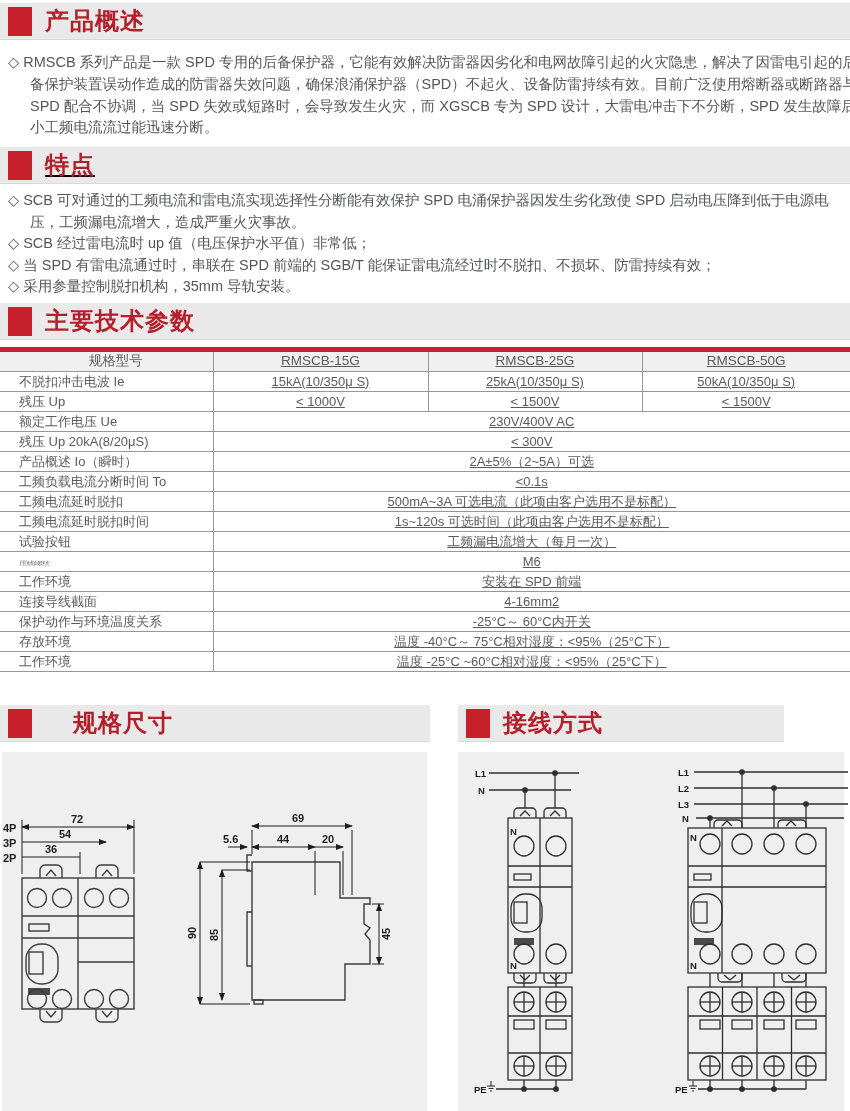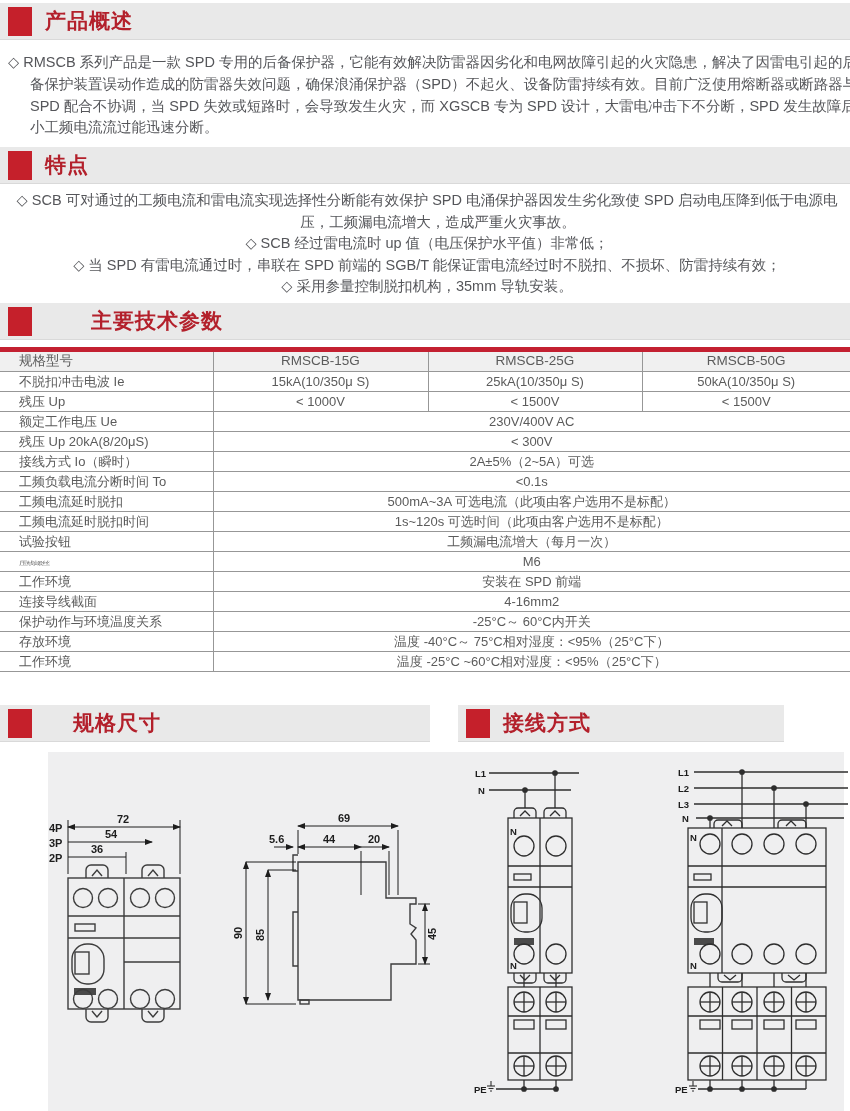--- a/index.html
+++ b/index.html
@@ -4,64 +4,64 @@
 <style>
   html,body{margin:0;padding:0;}
   body{
     width:850px;height:1111px;background:#ffffff;position:relative;overflow:hidden;
     font-family:"Liberation Sans","DejaVu Sans",sans-serif;
     -webkit-font-smoothing:antialiased;
   }
   
   .sec-bar{position:absolute;height:37px;background:#e9e9e9;display:flex;align-items:center;border-bottom:1px solid #d9d9d9;box-sizing:border-box;}
   .sec-sq{width:24px;height:29px;background:#c5202b;margin-left:8px;flex:0 0 auto;}
-  .sec-title{color:#b3202b;font-weight:bold;font-size:21px;margin-left:13px;letter-spacing:1px;white-space:nowrap;}
+  .sec-title{color:#b3202b;font-weight:bold;font-size:24px;margin-left:13px;letter-spacing:1px;white-space:nowrap;}
   
   .textblock{position:absolute;left:8px;width:838px;color:#55565a;font-size:14.5px;line-height:21.8px;}
   .hang{padding-left:22px;text-indent:-22px;}
-  .feat{padding-left:22px;text-indent:-22px;text-align:center;}
+  .feat{padding-left:22px;text-indent:-22px;}
   .marker{color:#55565a;}
   
   .table-wrap{position:absolute;left:0;top:347px;width:850px;}
   .red-bar{height:5px;background:#c32031;}
   table.params{width:850px;border-collapse:collapse;table-layout:fixed;font-size:13px;color:#5b5b5b;}
   table.params td{height:19px;padding:0;vertical-align:middle;border-bottom:1px solid #979797;line-height:1.05;}
-  table.params tr.head td{background:#f0f0f0;font-size:13.5px;}
+  table.params tr.head td{background:#f0f0f0;font-size:13.5px;text-align:center;}
   td.label{text-align:left;padding-left:19px !important;}
-  td.val{text-align:center;border-left:1px solid #979797;}
+  td.val{text-align:center;border-left:1px solid #979797;text-decoration:underline;}
   td.label.tiny span{display:inline-block;font-size:9px;color:#6a6a6a;transform:scale(0.95,0.6);transform-origin:0 55%;letter-spacing:-1px;}
   
   .draw-box{position:absolute;top:752px;height:359px;background:#efeff0;}
   .draw-box svg{display:block;}
   text.dim{font-size:11px;font-weight:bold;fill:#1d1d1d;font-family:"Liberation Sans",sans-serif;}
   text.wl{font-size:9.5px;font-weight:bold;fill:#1d1d1d;font-family:"Liberation Sans",sans-serif;}
 </style>
 </head>
 <body>
 
 <div class="sec-bar" style="top:3px;left:0;width:850px;">
   <div class="sec-sq"></div>
   <div class="sec-title">产品概述</div>
 </div>
 
 <div class="textblock hang" style="top:52px;"><span class="marker">◇</span> <span>RMSCB 系列产品是一款 SPD 专用的后备保护器，它能有效解决防雷器因劣化和电网故障引起的火灾隐患，解决了因雷电引起的后备保护装置误动作造成的防雷器失效问题，确保浪涌保护器（SPD）不起火、设备防雷持续有效。目前广泛使用熔断器或断路器与 SPD 配合不协调，当 SPD 失效或短路时，会导致发生火灾，而 XGSCB 专为 SPD 设计，大雷电冲击下不分断，SPD 发生故障后小工频电流流过能迅速分断。</span></div>
 
-<div class="sec-bar" style="top:147px;left:0;width:850px;">
+<div class="sec-bar" style="top:147px;left:0;width:850px;text-decoration:underline;">
   <div class="sec-sq"></div>
   <div class="sec-title">特点</div>
 </div>
 
 <div class="textblock" style="top:190px;line-height:21.6px;">
     <div class="feat"><span class="marker">◇ </span><span>SCB 可对通过的工频电流和雷电流实现选择性分断能有效保护 SPD 电涌保护器因发生劣化致使 SPD 启动电压降到低于电源电压，工频漏电流增大，造成严重火灾事故。</span></div>
     <div class="feat"><span class="marker">◇ </span><span>SCB 经过雷电流时 up 值（电压保护水平值）非常低；</span></div>
     <div class="feat"><span class="marker">◇ </span><span>当 SPD 有雷电流通过时，串联在 SPD 前端的 SGB/T 能保证雷电流经过时不脱扣、不损坏、防雷持续有效；</span></div>
     <div class="feat"><span class="marker">◇ </span><span>采用参量控制脱扣机构，35mm 导轨安装。</span></div>
   </div>
 
-<div class="sec-bar" style="top:303px;left:0;width:850px;gap:46px;">
+<div class="sec-bar" style="top:303px;left:0;width:850px;">
   <div class="sec-sq"></div>
   <div class="sec-title">主要技术参数</div>
 </div>
 
 <div class="table-wrap">
   <div class="red-bar"></div>
   <table class="params">
     <colgroup>
         <col style="width:213px">
         <col style="width:215px">
@@ -89,21 +89,21 @@
         </tr>
         <tr>
           <td class="label"><span>额定工作电压 Ue</span></td>
           <td colspan="3" class="val">230V/400V AC</td>
         </tr>
         <tr>
           <td class="label"><span>残压 Up 20kA(8/20μS)</span></td>
           <td colspan="3" class="val">&lt; 300V</td>
         </tr>
         <tr>
-          <td class="label"><span>接线方式 Io（瞬时）</span></td>
+          <td class="label"><span>产品概述 Io（瞬时）</span></td>
           <td colspan="3" class="val">2A±5%（2~5A）可选</td>
         </tr>
         <tr>
           <td class="label"><span>工频负载电流分断时间 To</span></td>
           <td colspan="3" class="val">&lt;0.1s</td>
         </tr>
         <tr>
           <td class="label"><span>工频电流延时脱扣</span></td>
           <td colspan="3" class="val">500mA~3A 可选电流（此项由客户选用不是标配）</td>
         </tr>
@@ -146,21 +146,21 @@
 <div class="sec-bar" style="top:705px;left:0;width:430px;gap:28px;">
   <div class="sec-sq"></div>
   <div class="sec-title">规格尺寸</div>
 </div>
 
 <div class="sec-bar" style="top:705px;left:458px;width:326px;align-items:center;">
   <div class="sec-sq"></div>
   <div class="sec-title">接线方式</div>
 </div>
 
-<div class="draw-box" style="left:2px;width:425px;margin-left:46px;">
+<div class="draw-box" style="left:2px;width:425px;">
 <svg width="425" height="359" viewBox="0 0 425 359">
   <defs>
     <marker id="ar" markerWidth="8" markerHeight="6" refX="7" refY="3" orient="auto">
           <path d="M0,0 L8,3 L0,6 Z" fill="#1d1d1d"></path>
         </marker>
     <marker id="al" markerWidth="8" markerHeight="6" refX="1" refY="3" orient="auto">
           <path d="M8,0 L0,3 L8,6 Z" fill="#1d1d1d"></path>
         </marker>
   </defs>
   <g stroke="#3c3c3c" fill="none" stroke-width="1.4">

